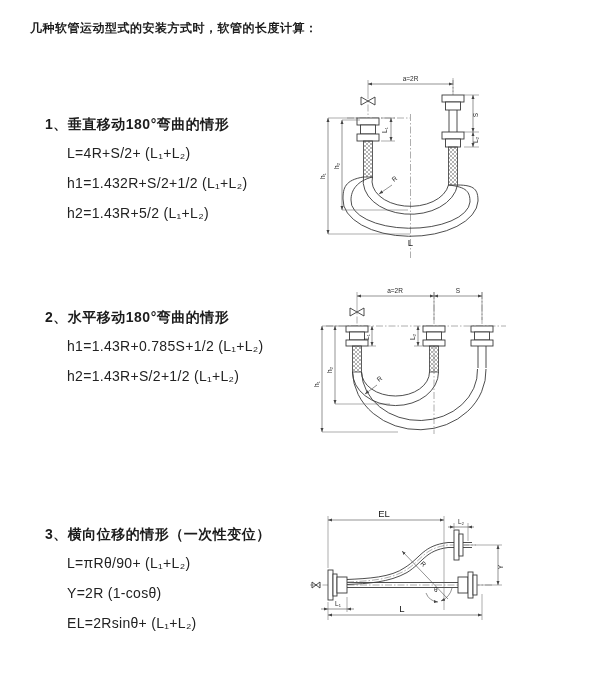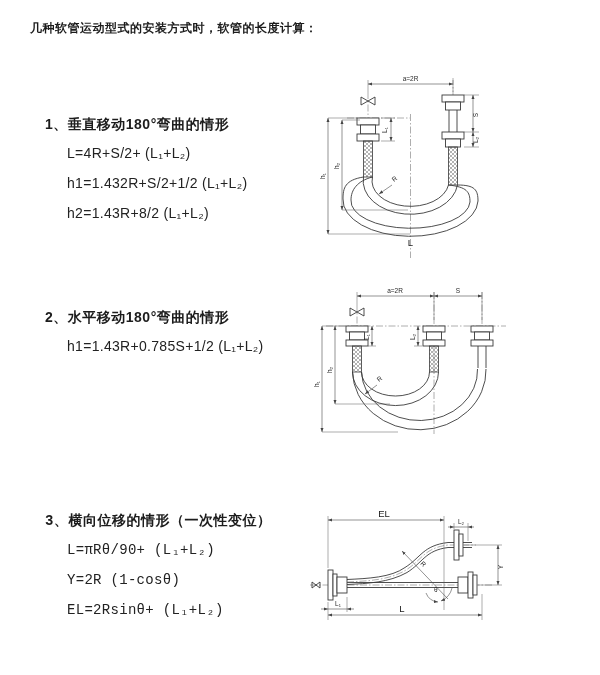--- a/index.html
+++ b/index.html
@@ -19,21 +19,21 @@
   .sec .heading{
     font-size:14px;font-weight:bold;letter-spacing:0.5px;
     margin:0 0 12px 0;line-height:18px;
   }
   .sec .formula{
     font-size:14px;font-weight:500;color:#222;
     margin:0 0 13px 22px;line-height:17px;letter-spacing:0.3px;
   }
   #sec1{top:115px;}
   #sec2{top:308px;}
-  #sec3{top:512px;font-family:Liberation Mono, monospace;}
+  #sec3{top:525px;}
   .dia{position:absolute;}
   #dia1{left:315px;top:68px;}
   #dia2{left:310px;top:282px;}
   #dia3{left:298px;top:498px;}
   svg .ln{fill:none;stroke:#3a3a3a;stroke-width:0.9;}
   svg .fit{fill:#ffffff;stroke:#3a3a3a;stroke-width:0.9;}
   svg .dim{fill:none;stroke:#4a4a4a;stroke-width:0.6;}
   svg .ext{fill:none;stroke:#5a5a5a;stroke-width:0.5;}
   svg .cl{fill:none;stroke:#6a6a6a;stroke-width:0.55;stroke-dasharray:7 2 1.5 2;}
   svg .lbl{fill:#2a2a2a;font-family:"Liberation Sans",sans-serif;font-size:6.5px;}
@@ -41,26 +41,27 @@
 </style>
 </head>
 <body>
 
 <div class="page-title">几种软管运动型式的安装方式时，软管的长度计算：</div>
 
 <div class="sec" id="sec1">
   <p class="heading">1、垂直移动180°弯曲的情形</p>
   <p class="formula">L=4R+S/2+ (L₁+L₂)</p>
   <p class="formula">h1=1.432R+S/2+1/2 (L₁+L₂)</p>
-  <p class="formula">h2=1.43R+8/2 (L₁+L₂)</p>
+  <p class="formula">h2=1.43R+5/2 (L₁+L₂)</p>
 </div>
 
 <div class="sec" id="sec2">
   <p class="heading">2、水平移动180°弯曲的情形</p>
   <p class="formula">h1=1.43R+0.785S+1/2 (L₁+L₂)</p>
+  <p class="formula">h2=1.43R+S/2+1/2 (L₁+L₂)</p>
 </div>
 
 <div class="sec" id="sec3">
   <p class="heading">3、横向位移的情形（一次性变位）</p>
   <p class="formula">L=πRθ/90+ (L₁+L₂)</p>
   <p class="formula">Y=2R (1-cosθ)</p>
   <p class="formula">EL=2Rsinθ+ (L₁+L₂)</p>
 </div>
 
 <svg id="dia1" class="dia" width="270" height="197" viewBox="0 0 270 197">

